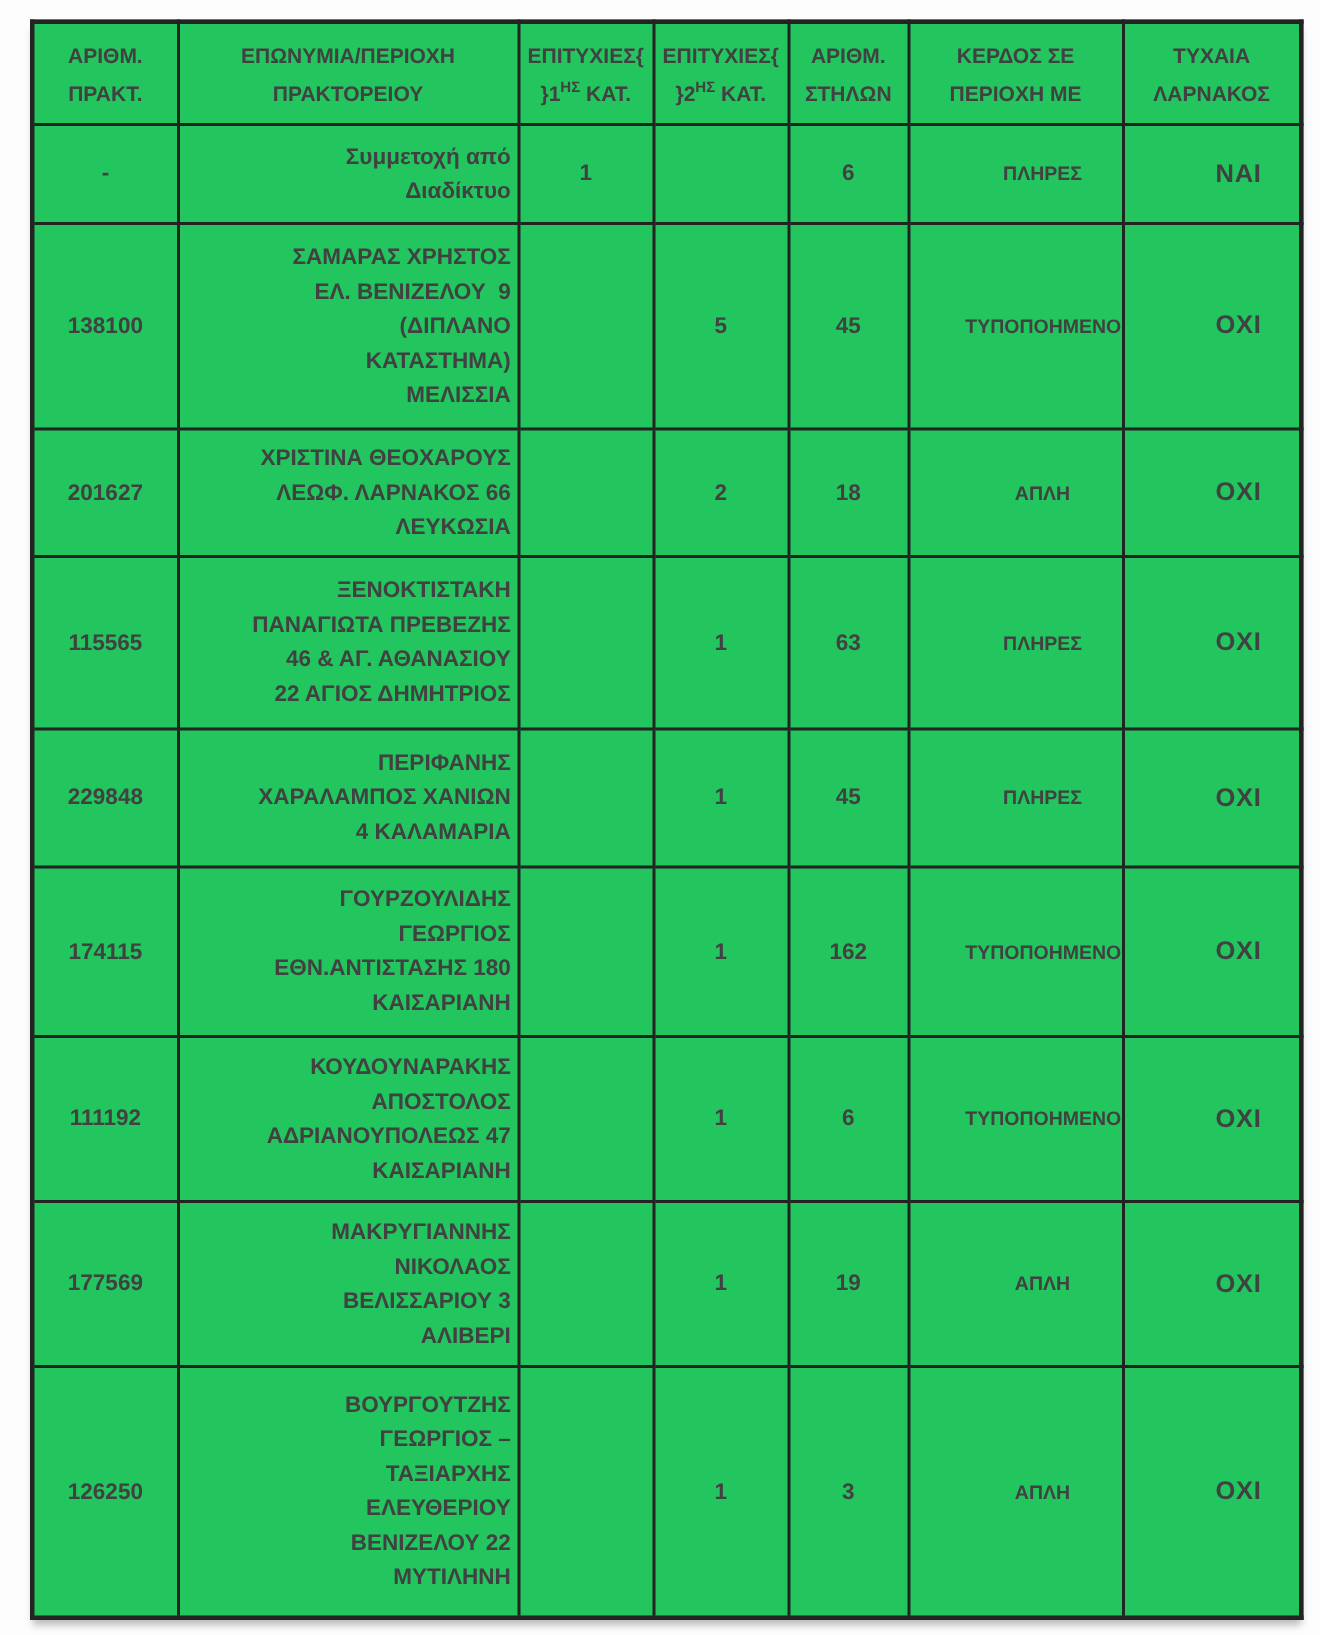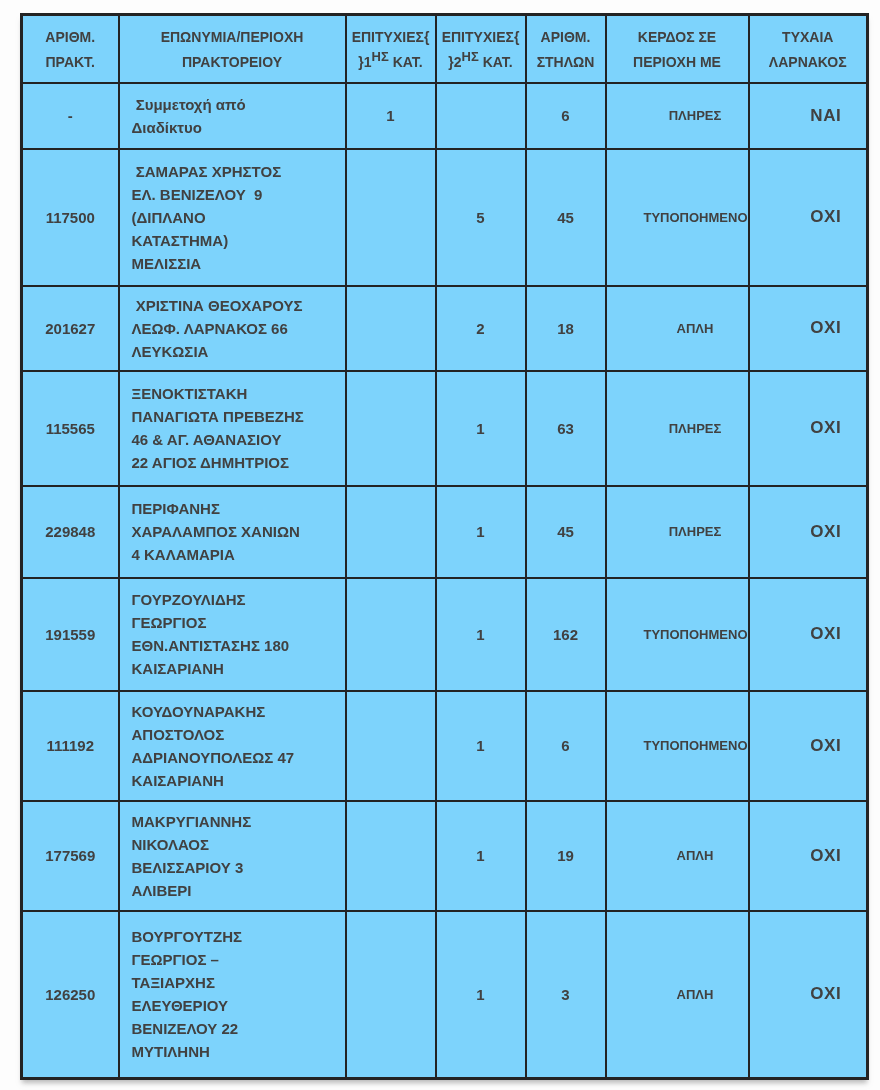--- a/index.html
+++ b/index.html
@@ -19,21 +19,21 @@
   .tbl-wrap {
     position: absolute;
     left: 20px;
     top: 13px;
   }
   table.agencies {
     border-collapse: collapse;
     table-layout: fixed;
     width: 846px;
     border: 3px solid #232323;
-    background: #7dd3fc;
+    background: #22c55e;
     box-shadow: 0 5px 5px -2px rgba(130,130,130,0.55);
   }
   table.agencies col.c1 { width: 97px; }
   table.agencies col.c2 { width: 227px; }
   table.agencies col.c3 { width: 90px; }
   table.agencies col.c4 { width: 90px; }
   table.agencies col.c5 { width: 80px; }
   table.agencies col.c6 { width: 143px; }
   table.agencies col.c7 { width: 119px; }
 
@@ -48,28 +48,28 @@
   thead tr { height: 68px; }
   th {
     font-size: 14px;
     line-height: 25px;
     white-space: pre-line;
     vertical-align: top;
     padding-top: 9px;
     font-weight: bold;
   }
   th .sup {
-    font-size: 13px;
+    font-size: 10px;
     vertical-align: super;
     line-height: 0;
   }
 
   td.num   { font-size: 15px; }
   td.name  {
-    text-align: left;
+    text-align: right;
     white-space: pre-wrap;
     font-size: 15px;
     line-height: 23px;
     padding: 6px 4px 6px 12px;
     border-radius: 29px;
   }
   td.win   { font-size: 13px; }
   td.rand  { font-size: 17px; letter-spacing: 0.5px; border-radius: 32px; }
   .u       { text-underline-offset: 3px; margin-left: 36px; }
 
@@ -121,21 +121,21 @@
           <td class="num">-</td>
           <td class="name"> Συμμετοχή από
 Διαδίκτυο</td>
           <td class="num">1</td>
           <td class="num"></td>
           <td class="num">6</td>
           <td class="win"><span class="u">ΠΛΗΡΕΣ</span></td>
           <td class="rand"><span class="u">ΝΑΙ</span></td>
         </tr>
         <tr class="r1">
-          <td class="num">117500</td>
+          <td class="num">138100</td>
           <td class="name"> ΣΑΜΑΡΑΣ ΧΡΗΣΤΟΣ
 ΕΛ. ΒΕΝΙΖΕΛΟΥ  9
 (ΔΙΠΛΑΝΟ
 ΚΑΤΑΣΤΗΜΑ)
 ΜΕΛΙΣΣΙΑ</td>
           <td class="num"></td>
           <td class="num">5</td>
           <td class="num">45</td>
           <td class="win"><span class="u">ΤΥΠΟΠΟΗΜΕΝΟ</span></td>
           <td class="rand"><span class="u">ΟΧΙ</span></td>
@@ -168,21 +168,21 @@
           <td class="name">ΠΕΡΙΦΑΝΗΣ
 ΧΑΡΑΛΑΜΠΟΣ ΧΑΝΙΩΝ
 4 ΚΑΛΑΜΑΡΙΑ</td>
           <td class="num"></td>
           <td class="num">1</td>
           <td class="num">45</td>
           <td class="win"><span class="u">ΠΛΗΡΕΣ</span></td>
           <td class="rand"><span class="u">ΟΧΙ</span></td>
         </tr>
         <tr class="r5">
-          <td class="num">191559</td>
+          <td class="num">174115</td>
           <td class="name">ΓΟΥΡΖΟΥΛΙΔΗΣ
 ΓΕΩΡΓΙΟΣ
 ΕΘΝ.ΑΝΤΙΣΤΑΣΗΣ 180
 ΚΑΙΣΑΡΙΑΝΗ</td>
           <td class="num"></td>
           <td class="num">1</td>
           <td class="num">162</td>
           <td class="win"><span class="u">ΤΥΠΟΠΟΗΜΕΝΟ</span></td>
           <td class="rand"><span class="u">ΟΧΙ</span></td>
         </tr>

